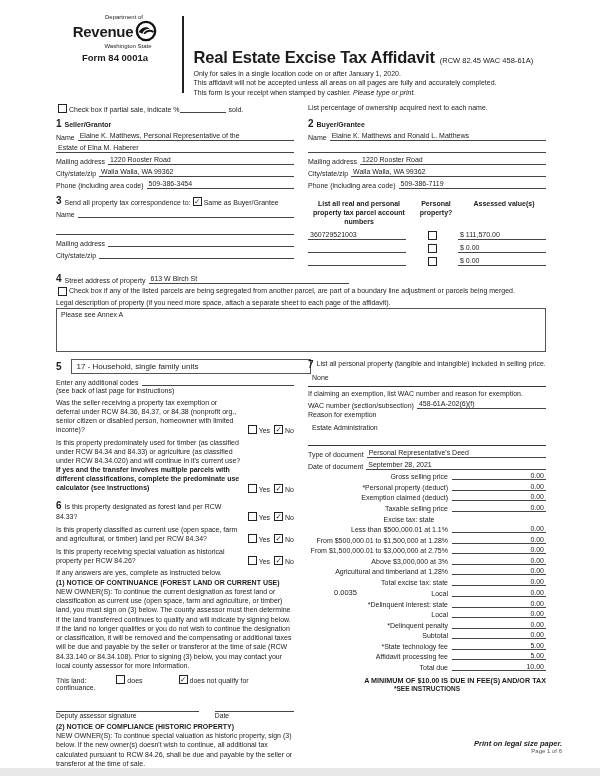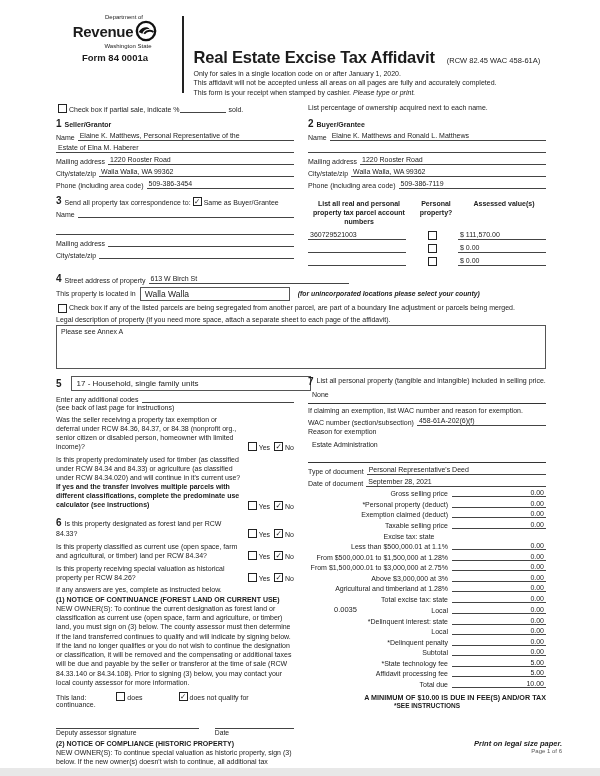--- a/index.html
+++ b/index.html
@@ -9,21 +9,21 @@
   
   .hdr{display:flex;align-items:flex-start;padding-top:14px;}
   .logoblock{width:118px;text-align:center;}
   .dept-small{font-size:6px;color:#222;margin-left:18px;}
   .brandrow{display:flex;align-items:center;justify-content:center;}
   .brand{font-size:15px;font-weight:bold;letter-spacing:-0.3px;}
   .state-small{font-size:6px;color:#222;margin-left:26px;}
   .formnum{font-size:9.5px;font-weight:bold;margin-top:3px;}
   .hdr-div{width:1.5px;background:#222;align-self:stretch;margin:2px 10px 4px 8px;}
   .titleblock{flex:1;padding-top:2px;}
-  .title-line{display:flex;align-items:baseline;gap:12px;}
+  .title-line{display:flex;align-items:baseline;gap:5px;}
   .title{font-size:16.5px;font-weight:bold;letter-spacing:-0.2px;}
   .title-ref{font-size:7.5px;margin-top:40px;}
   .subnote{font-size:7px;line-height:1.35;margin-top:2px;}
   
   .frow{display:flex;align-items:flex-end;margin-top:3px;}
   .lbl{white-space:nowrap;}
   .uline{border-bottom:1px solid #444;flex:1;margin-left:3px;min-height:8px;padding:0 2px;white-space:nowrap;}
   .uline-fixed{border-bottom:1px solid #444;display:inline-block;min-height:8px;padding:0 2px;}
   .cb{width:7px;height:7px;border:1px solid #222;display:inline-block;font-size:7.5px;line-height:7px;
       text-align:center;vertical-align:-1px;margin:0 2px;background:#fff;overflow:hidden;}
@@ -200,25 +200,20 @@
     </div>
   </div>
 
   <div class="content" style="margin-top:7px;">
     <div class="frow" style="margin-top:0;">
       <span class="secnum">4</span>
       <span class="lbl">Street address of property</span>
       <span class="uline" style="max-width:200px;">613 W Birch St</span>
       <span style="flex:1;"></span>
     </div>
-    <div style="display:flex;align-items:center;margin-top:3px;">
-      <span>This property is located in</span>
-      <span class="locbox">Walla Walla</span>
-      <span class="it bold" style="margin-left:8px;font-size:6.8px;">(for unincorporated locations please select your county)</span>
-    </div>
     <div style="display:flex;align-items:flex-start;margin-top:3px;">
       <span class="cb"></span>
       <span>Check box if any of the listed parcels are being segregated from another parcel, are part of a boundary line adjustment or parcels being merged.</span>
     </div>
     <div style="margin-top:3px;">Legal description of property (if you need more space, attach a separate sheet to each page of the affidavit).</div>
     <div class="legalbox">Please see Annex A</div>
   </div>
 
   <div class="content cols" style="margin-top:7px;">
 

